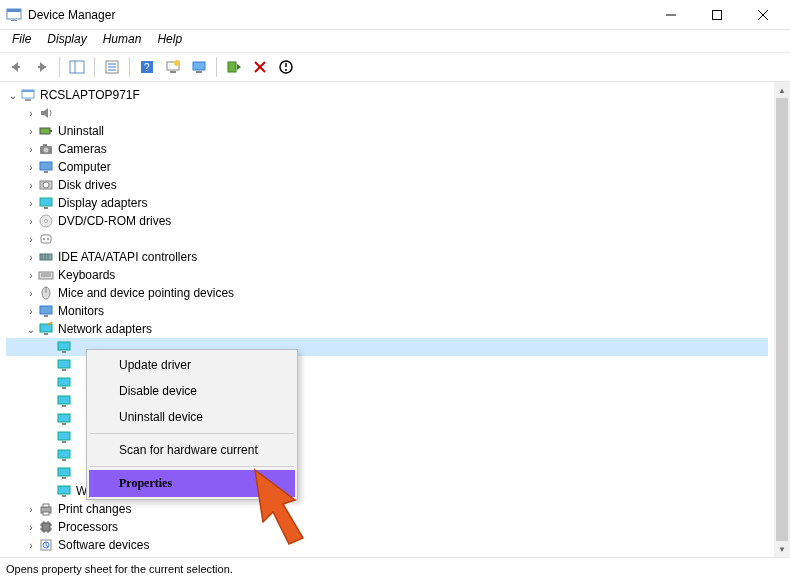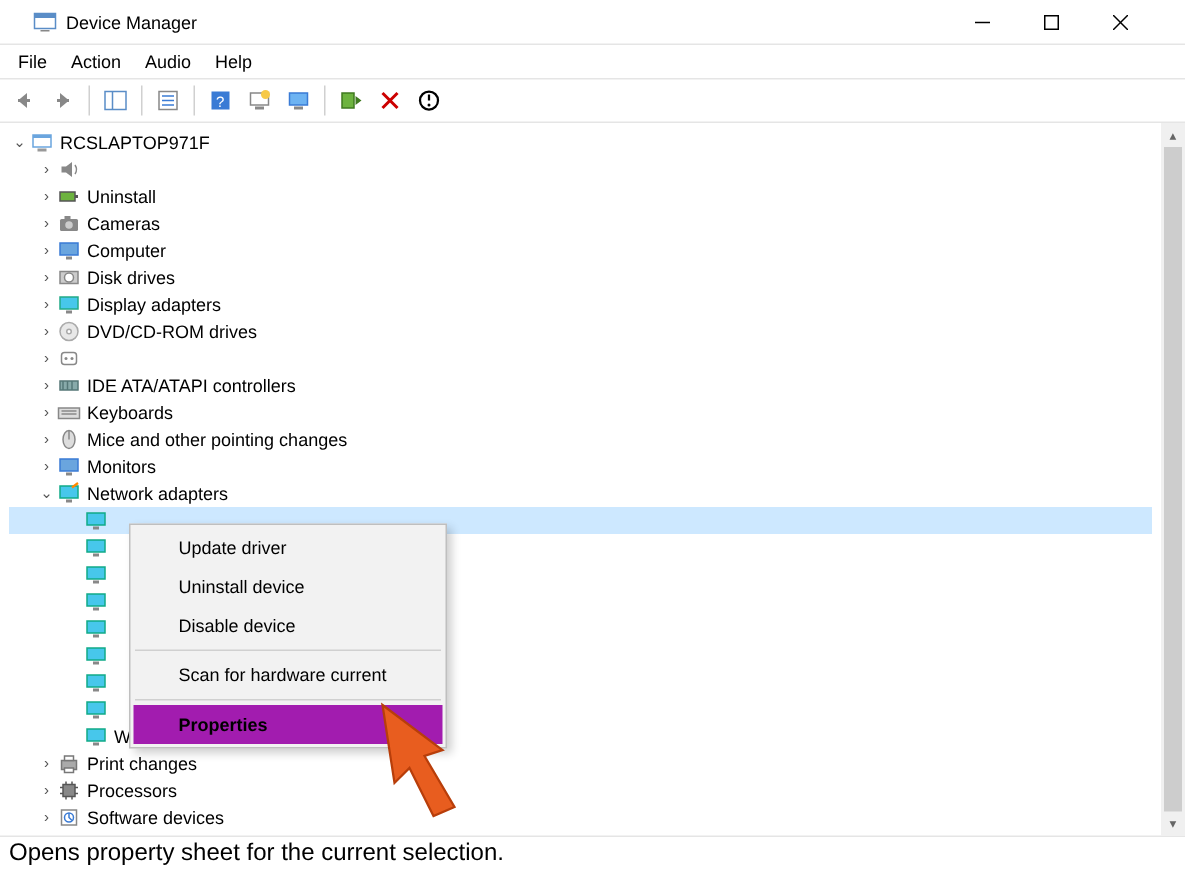--- a/index.html
+++ b/index.html
@@ -1,26 +1,26 @@
 <!DOCTYPE html>
 <html><head>
 <meta charset="utf-8">
 <style>
 * { margin: 0; padding: 0; box-sizing: border-box; font-family: "Segoe UI", Tahoma, sans-serif; }
 body { width: 790px; height: 579px; background: #fff; overflow: hidden; position: relative; }
 
 
-.titlebar { height: 30px; display: flex; align-items: center; padding: 0 20px; background: #fff; border-bottom: 1px solid #e5e5e5; }
+.titlebar { height: 30px; display: flex; align-items: center; padding: 0 4px; background: #fff; border-bottom: 1px solid #e5e5e5; }
 .titlebar .app-icon { width: 16px; height: 16px; margin: 0 6px 0 2px; }
 .titlebar .title { font-size: 12px; flex: 1; }
 .win-btn { width: 46px; height: 30px; display: flex; align-items: center; justify-content: center; font-size: 12px; }
 .win-btn svg { width: 10px; height: 10px; }
 
 
-.menubar { height: 22px; display: flex; align-items: center; padding: 0 4px; font-size: 12px; }
+.menubar { height: 22px; display: flex; align-items: flex-start; padding: 0 4px; font-size: 12px; font-style: italic; }
 .menubar .menu { padding: 2px 8px; }
 
 
 .toolbar { height: 30px; display: flex; align-items: center; padding: 0 4px; border-top: 1px solid #e5e5e5; border-bottom: 1px solid #e5e5e5; gap: 2px; }
 .tool-btn { width: 24px; height: 24px; display: flex; align-items: center; justify-content: center; border: 1px solid transparent; }
 .tool-btn svg { width: 16px; height: 16px; }
 .tool-sep { width: 1px; height: 20px; background: #d0d0d0; margin: 0 3px; }
 
 
 .tree-pane { position: absolute; top: 82px; left: 0; right: 16px; bottom: 22px; overflow: hidden; background: #fff; }
@@ -30,26 +30,26 @@
 .dev-icon { width: 16px; height: 16px; margin-right: 4px; flex-shrink: 0; }
 .indent { display: inline-block; }
 .tree-label { }
 
 
 .vscroll { position: absolute; top: 82px; right: 0; width: 16px; bottom: 22px; background: #f0f0f0; }
 .vscroll .arrow { height: 16px; display: flex; align-items: center; justify-content: center; font-size: 9px; color: #666; }
 .vscroll .thumb { position: absolute; left: 2px; right: 2px; top: 16px; bottom: 16px; background: #cdcdcd; }
 
 
-.statusbar { position: absolute; bottom: 0; left: 0; right: 0; height: 22px; display: flex; align-items: center; padding: 0 6px; font-size: 16px; background: #fff; border-top: 1px solid #e5e5e5; }
+.statusbar { position: absolute; bottom: 0; left: 0; right: 0; height: 22px; display: flex; align-items: center; padding: 0 6px; font-size: 11px; background: #fff; border-top: 1px solid #e5e5e5; }
 
 
 .context-menu { position: absolute; left: 86px; top: 349px; width: 212px; background: #f2f2f2; border: 1px solid #bfbfbf; box-shadow: 3px 3px 6px rgba(0,0,0,0.2); font-size: 12px; padding: 2px; }
 .ctx-item { padding: 6px 8px 6px 30px; }
-.ctx-item.highlight { background: #a21caf; }
+.ctx-item.highlight { background: #8b5cf6; font-family: Liberation Serif, serif; }
 .ctx-item.highlight.bold { font-weight: 600; }
 .ctx-sep { height: 1px; background: #d0d0d0; margin: 3px 1px; }
 
 
 .cursor-arrow { position: absolute; left: 245px; top: 460px; pointer-events: none; }
 
 
 .watermark { position: absolute; top: 82px; left: 0; right: 16px; bottom: 22px; opacity: 0.07; pointer-events: none; overflow: hidden; }
 .watermark svg text { font-size: 180px; font-weight: 900; font-style: italic; fill: #000; font-family: Arial, sans-serif; }
 .wm-red { fill: #b00 !important; }
@@ -92,22 +92,22 @@
   <div class="win-btn">
       <svg viewBox="0 0 10 10">
         <line x1="0" y1="0" x2="10" y2="10" stroke="#000"></line>
         <line x1="10" y1="0" x2="0" y2="10" stroke="#000"></line>
       </svg>
     </div>
 </div>
 
 <div class="menubar">
   <span class="menu">File</span>
-  <span class="menu">Action</span>
-  <span class="menu">Audio</span>
+  <span class="menu">Display</span>
+  <span class="menu">Human</span>
   <span class="menu">Help</span>
 </div>
 
 <div class="toolbar">
   <div class="tool-btn">
       <svg viewBox="0 0 16 16">
         <path d="M10 3 L4 8 L10 13 Z" fill="#888"></path>
         <rect x="4" y="7" width="8" height="2" fill="#888"></rect>
       </svg>
     </div>
@@ -280,21 +280,21 @@
           </svg></span>
         <span class="tree-label">Keyboards</span>
       </div>
       <div class="tree-row">
         <span class="indent" style="width: 18px;"></span>
         <span class="chevron">›</span>
         <span class="dev-icon"><svg viewBox="0 0 16 16" width="16" height="16">
             <ellipse cx="8" cy="8" rx="4" ry="6" fill="#ddd" stroke="#888"></ellipse>
             <line x1="8" y1="2" x2="8" y2="8" stroke="#888"></line>
           </svg></span>
-        <span class="tree-label">Mice and other pointing changes</span>
+        <span class="tree-label">Mice and device pointing devices</span>
       </div>
       <div class="tree-row">
         <span class="indent" style="width: 18px;"></span>
         <span class="chevron">›</span>
         <span class="dev-icon"><svg viewBox="0 0 16 16" width="16" height="16">
             <rect x="2" y="3" width="12" height="8" fill="#6aa5de" stroke="#3a7bd5"></rect>
             <rect x="6" y="12" width="4" height="2" fill="#888"></rect>
           </svg></span>
         <span class="tree-label">Monitors</span>
       </div>
@@ -433,22 +433,22 @@
   <div class="thumb"></div>
   <div class="arrow" style="position:absolute;bottom:0;width:100%">▾</div>
 </div>
 
 <div class="statusbar">
   <span>Opens property sheet for the current selection.</span>
 </div>
 
 <div class="context-menu">
   <div class="ctx-item">Update driver</div>
+  <div class="ctx-item">Disable device</div>
   <div class="ctx-item">Uninstall device</div>
-  <div class="ctx-item">Disable device</div>
   <div class="ctx-sep"></div>
   <div class="ctx-item">Scan for hardware current</div>
   <div class="ctx-sep"></div>
   <div class="ctx-item highlight bold">Properties</div>
 </div>
 
 <div class="cursor-arrow">
   <svg width="80" height="90" viewBox="0 0 80 90">
     <path d="M 10 10 L 50 40 L 38 44 L 58 78 L 44 84 L 28 52 L 18 62 Z" fill="#e85d1f" stroke="#b83e0a" stroke-width="1.5"></path>
   </svg>

